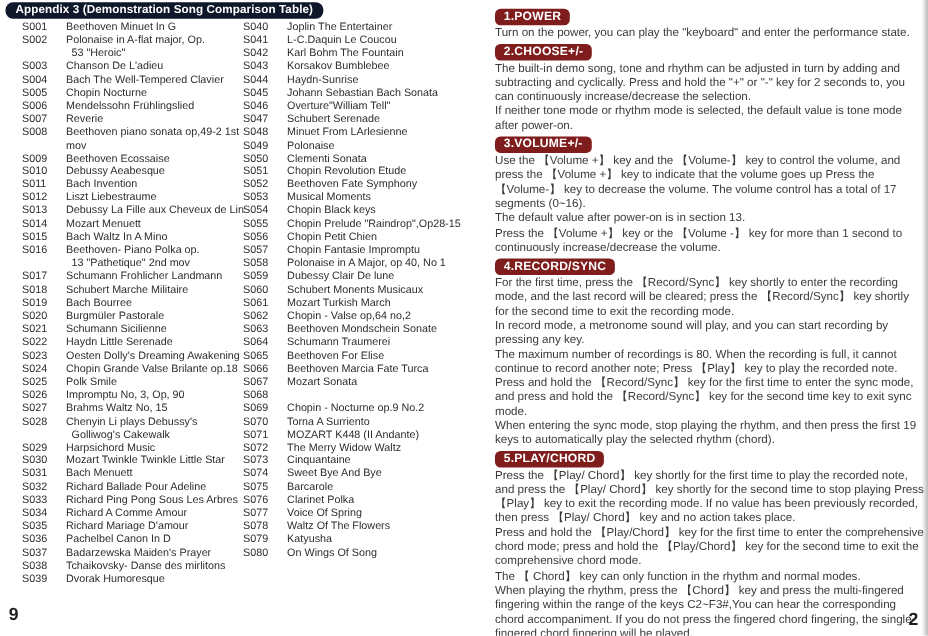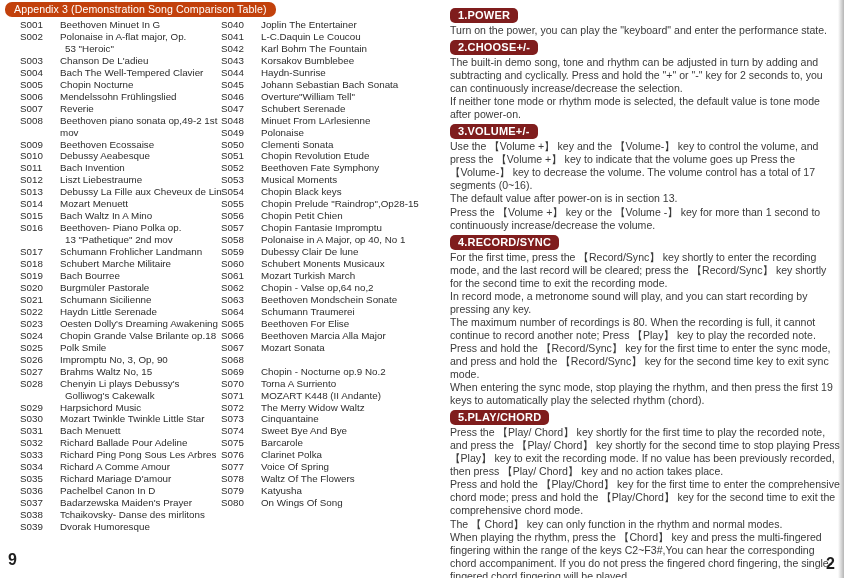--- a/index.html
+++ b/index.html
@@ -7,21 +7,21 @@
     width:844px;height:578px;position:relative;overflow:hidden;
     background:#ffffff;
     font-family:"Liberation Sans", sans-serif;
     -webkit-font-smoothing:antialiased;
   }
   .scan-edge{position:absolute;right:0;top:0;width:6px;height:578px;
     background:linear-gradient(to right, rgba(0,0,0,0), rgba(90,90,90,0.45));}
   
   .appendix-badge{
     position:absolute;left:5px;top:2px;
-    background:#c2410c;color:#fff;font-weight:normal;
+    background:#0f172a;color:#fff;font-weight:bold;
     font-size:10.6px;line-height:12px;padding:1px 9px 2px;border-radius:7px;
     letter-spacing:0.1px;white-space:nowrap;
   }
   .song-col{position:absolute;top:19px;}
   #song-col-1{left:20px;width:202px;}
   #song-col-2{left:221px;width:227px;}
   .song-row{display:flex;font-size:9.8px;line-height:11.95px;color:#2d2d2d;}
   .song-code{flex:0 0 40px;width:40px;}
   .song-title{flex:1;}
   .cont-line{padding-left:5px;}
@@ -437,21 +437,21 @@
     </div>
     <div class="song-row">
       <span class="song-code">S065</span>
       <span class="song-title">
         <div>Beethoven For Elise</div>
       </span>
     </div>
     <div class="song-row">
       <span class="song-code">S066</span>
       <span class="song-title">
-        <div>Beethoven Marcia Alla Major</div>
+        <div>Beethoven Marcia Fate Turca</div>
       </span>
     </div>
     <div class="song-row">
       <span class="song-code">S067</span>
       <span class="song-title">
         <div>Mozart Sonata</div>
       </span>
     </div>
     <div class="song-row">
       <span class="song-code">S068</span>

